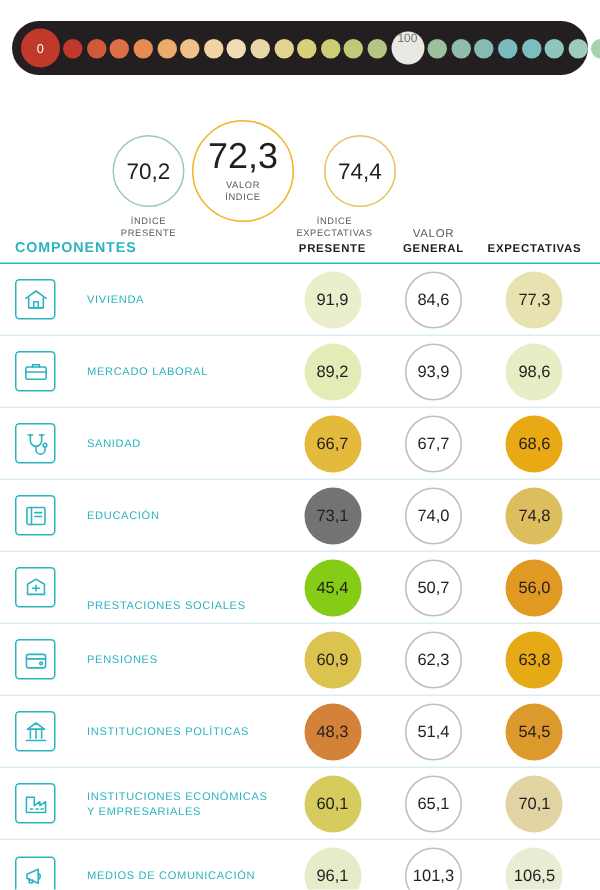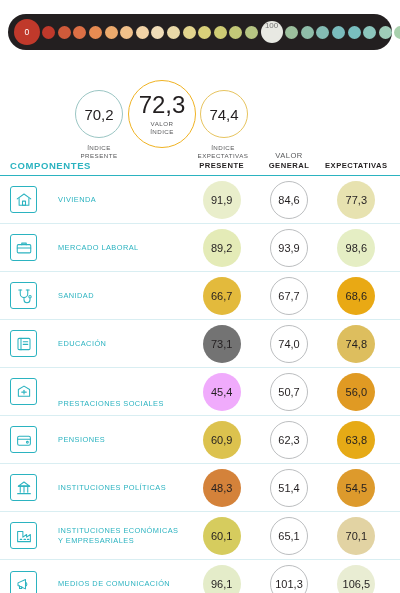--- a/index.html
+++ b/index.html
@@ -70,21 +70,21 @@
     left: 75px; top: 6px;
     width: 48px; height: 48px;
     border: 1.6px solid #9bc6c4;
   }
   .hc-main {
     left: 128px; top: -4px;
     width: 68px; height: 68px;
     border: 1.6px solid #f0b323;
   }
   .hc-right {
-    left: 200px; top: 6px;
+    left: 216px; top: 6px;
     width: 48px; height: 48px;
     border: 1.6px solid #e7c45f;
   }
   .hc-left .num, .hc-right .num {
     font-size: 15px; color: #231f20;
   }
   .hc-main .num {
     font-size: 24px; color: #231f20; line-height: 1;
   }
   .hc-main .sub {
@@ -352,21 +352,21 @@
             <div class="icon-box">
               <svg width="18" height="18" viewBox="0 0 24 24" fill="none" stroke="#2bb3c0" stroke-width="1.4" stroke-linecap="round" stroke-linejoin="round">
                 <path d="M12 5.5 4.5 10v9h15v-9z"></path>
                 <path d="M9 13.5h6"></path>
                 <path d="M12 11v5"></path>
               </svg>
             </div>
             <div class="row-label" style="white-space: pre-line; margin-top: 24px;">PRESTACIONES SOCIALES</div>
           </div>
           <div class="cell">
-            <div class="bubble" style="background: #f0abfc;">45,4</div>
+            <div class="bubble" style="background: #84cc16;">45,4</div>
           </div>
           <div class="cell">
             <div class="bubble outline">50,7</div>
           </div>
           <div class="cell">
             <div class="bubble" style="background: rgb(224, 154, 35);">56,0</div>
           </div>
         </div>
         <div class="row">
           <div class="row-label-wrap">

